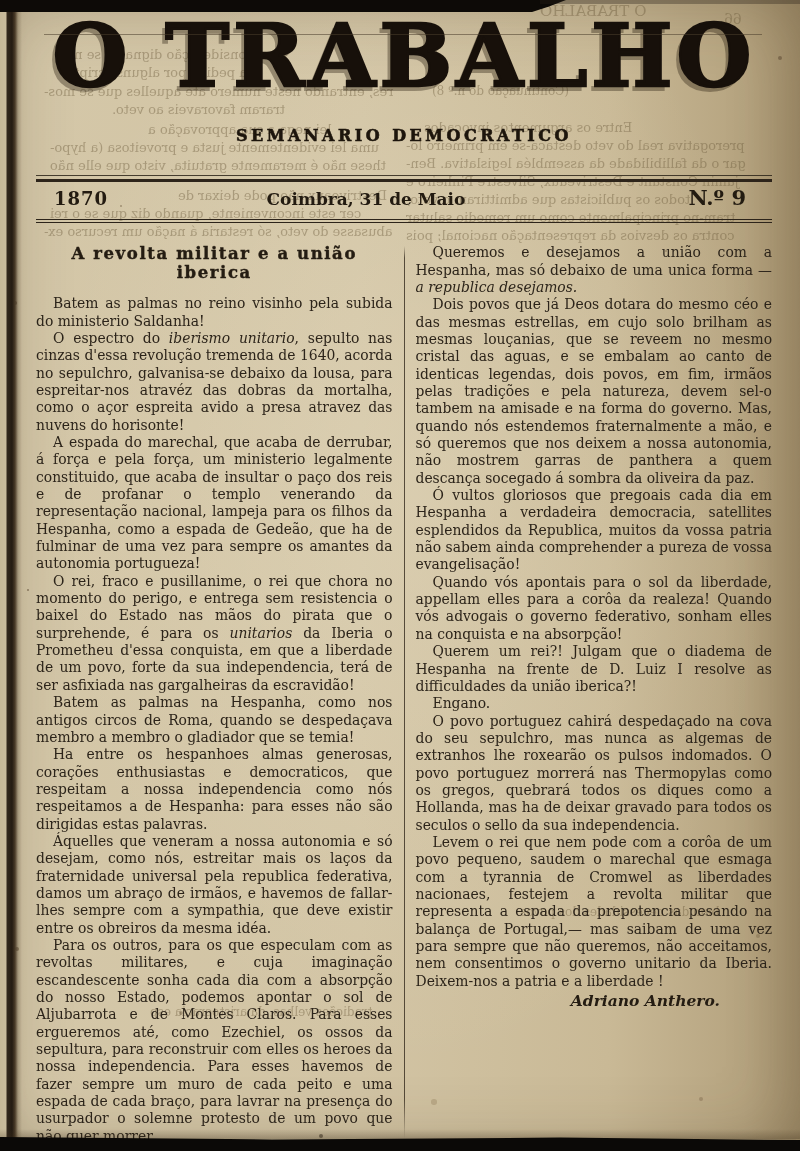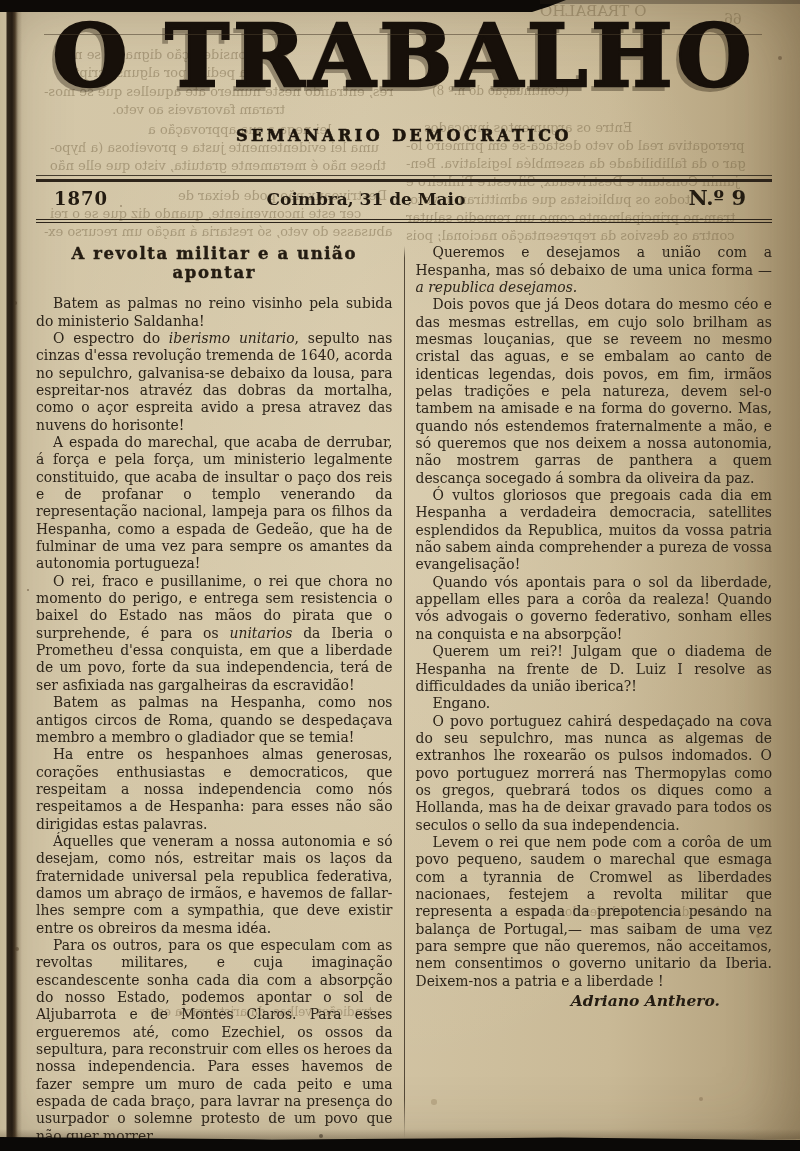--- a/index.html
+++ b/index.html
@@ -110,21 +110,21 @@
     <div class="datebar">
       <div class="datebar-row">
         <span class="year">1870</span>
         <span class="dateline">Coimbra, 31 de Maio</span>
         <span class="issue">N.º 9</span>
       </div>
     </div>
 
     <div class="cols">
       <div class="col">
-        <h2>A revolta militar e a união apontar</h2>
+        <h2>A revolta militar e a união iberica</h2>
       <p><span>Batem as palmas no reino visinho pela subida do ministerio Saldanha!</span></p>
           <p><span>O espectro do </span><span class="it">iberismo unitario</span><span>, sepulto nas cinzas d'essa revolução tremenda de 1640, acorda no sepulchro, galvanisa-se debaixo da lousa, para espreitar-nos atravéz das dobras da mortalha, como o açor espreita avido a presa atravez das nuvens do horisonte!</span></p>
           <p><span>A espada do marechal, que acaba de derrubar, á força e pela força, um ministerio legalmente constituido, que acaba de insultar o paço dos reis e de profanar o templo venerando da representação nacional, lampeja para os filhos da Hespanha, como a espada de Gedeão, que ha de fulminar de uma vez para sempre os amantes da autonomia portugueza!</span></p>
           <p><span>O rei, fraco e pusillanime, o rei que chora no momento do perigo, e entrega sem resistencia o baixel do Estado nas mãos do pirata que o surprehende, é para os </span><span class="it">unitarios</span><span> da Iberia o Prometheu d'essa conquista, em que a liberdade de um povo, forte da sua independencia, terá de ser asfixiada nas gargalheiras da escravidão!</span></p>
           <p><span>Batem as palmas na Hespanha, como nos antigos circos de Roma, quando se despedaçava membro a membro o gladiador que se temia!</span></p>
           <p><span>Ha entre os hespanhoes almas generosas, corações enthusiastas e democraticos, que respeitam a nossa independencia como nós respeitamos a de Hespanha: para esses não são dirigidas estas palavras.</span></p>
           <p><span>Áquelles que veneram a nossa autonomia e só desejam, como nós, estreitar mais os laços da fraternidade universal pela republica federativa, damos um abraço de irmãos, e havemos de fallar-lhes sempre com a sympathia, que deve existir entre os obreiros da mesma idéa.</span></p>
           <p><span>Para os outros, para os que especulam com as revoltas militares, e cuja imaginação escandescente sonha cada dia com a absorpção do nosso Estado, podemos apontar o sol de Aljubarrota e de Montes Claros. Para esses ergueremos até, como Ezechiel, os ossos da sepultura, para reconstruir com elles os heroes da nossa independencia. Para esses havemos de fazer sempre um muro de cada peito e uma espada de cada braço, para lavrar na presença do usurpador o solemne protesto de um povo que não quer morrer.</span></p>
         </div>
       <div class="divider"></div>

